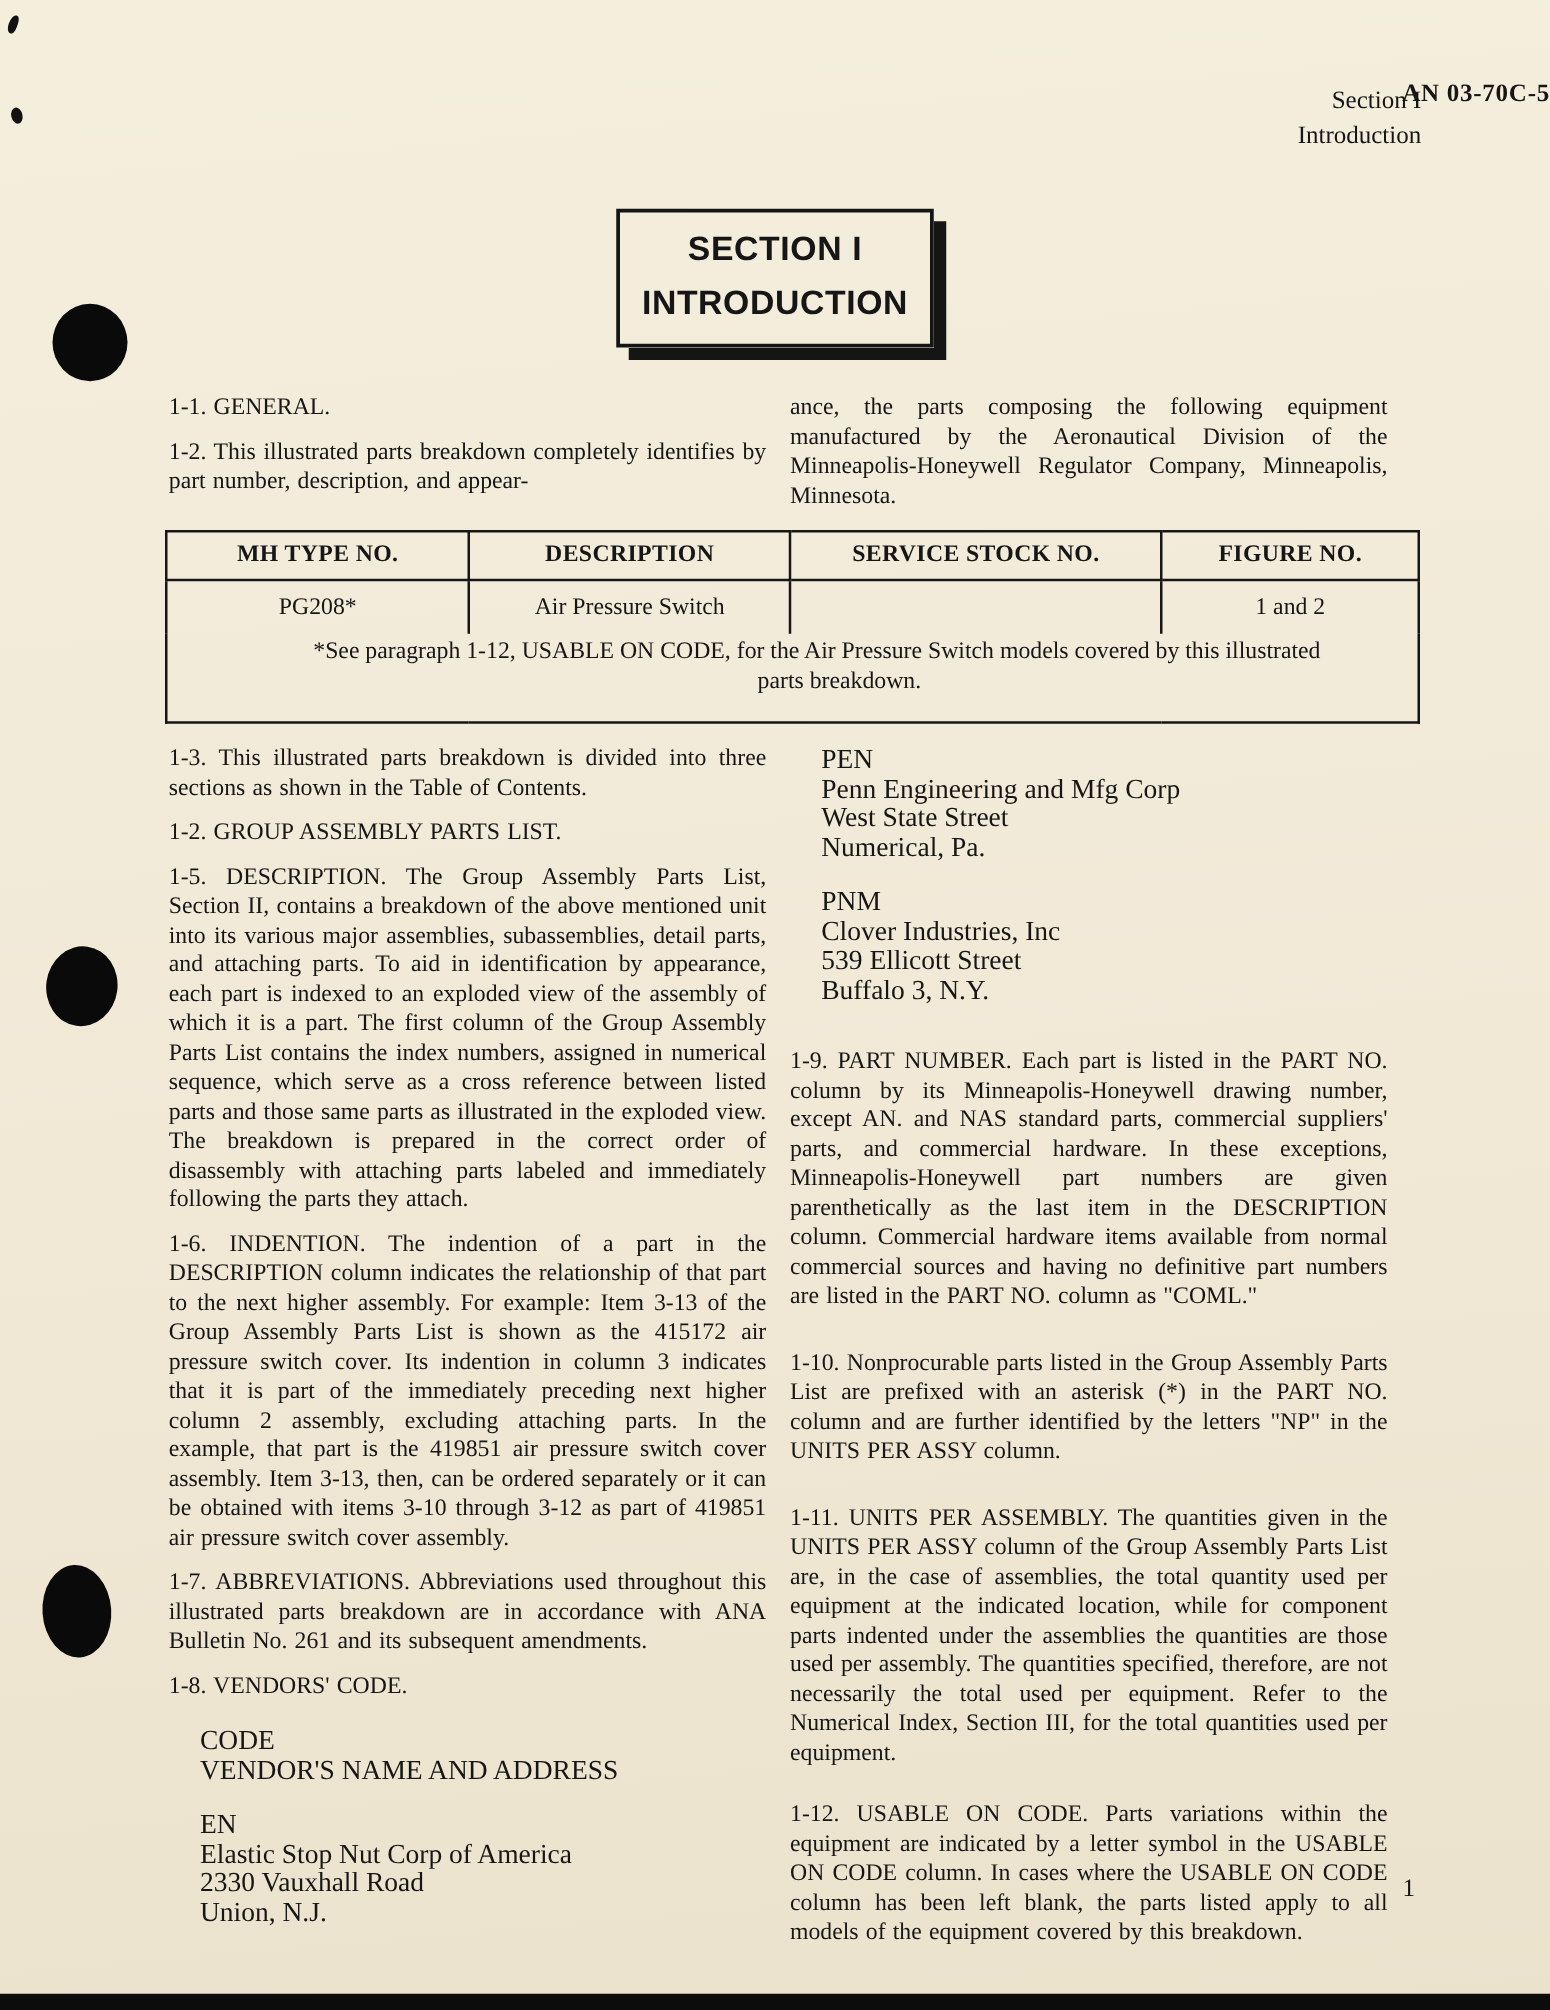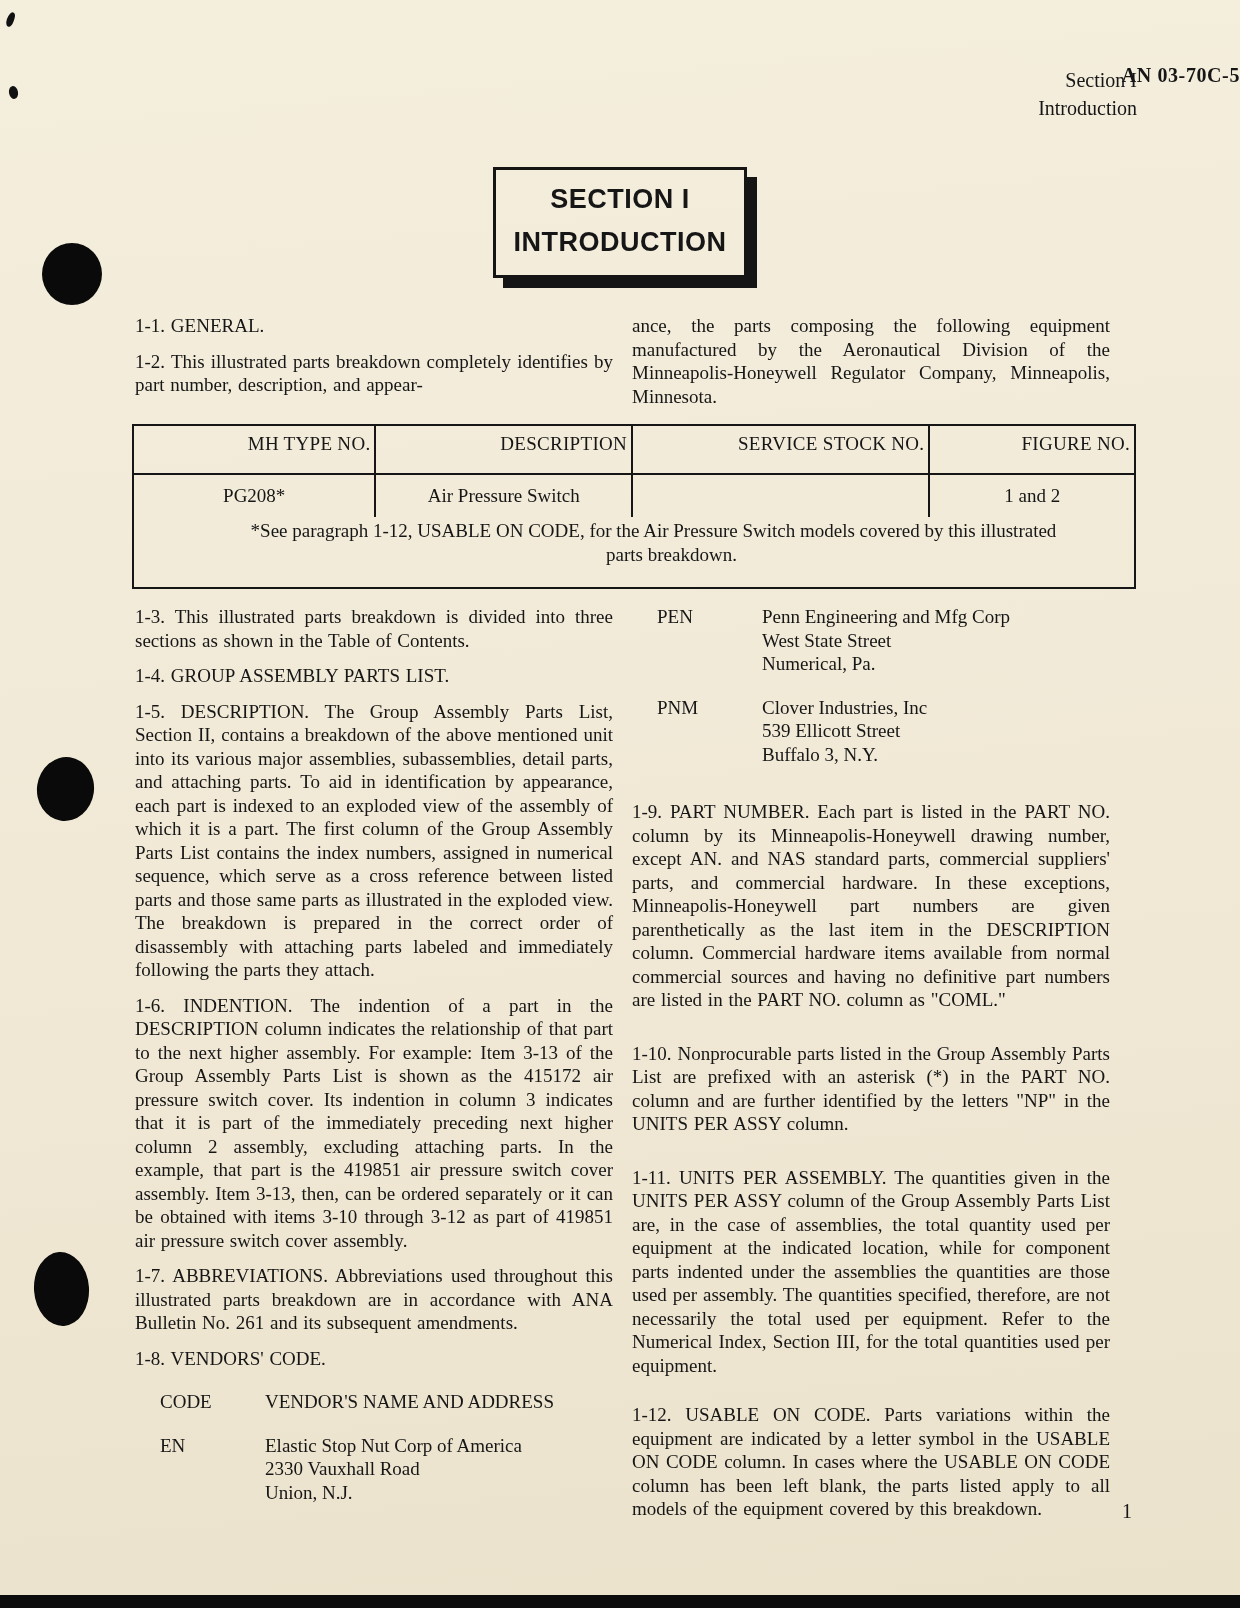--- a/index.html
+++ b/index.html
@@ -45,29 +45,29 @@
   .mt26 { margin-top:26px; }
   .mt30 { margin-top:30px; }
   .mt34 { margin-top:34px; }
 
   
   .parts-table {
     width:1004px; margin:16px 0 0 132px;
     border:2px solid #161616; border-collapse:collapse;
     font-size:19px;
   }
-  .parts-table th { border:2px solid #161616; font-weight:normal; padding:7px 4px 18px; text-align:right; letter-spacing:0.3px; }
+  .parts-table th { border:2px solid #161616; font-weight:bold; padding:7px 4px 8px; text-align:center; letter-spacing:0.3px; }
   .parts-table td.cell { border-left:2px solid #161616; border-right:2px solid #161616; padding:10px 4px 10px; text-align:center; }
   .parts-table td.footnote-cell {
     padding:2px 60px 20px 135px; text-indent:-36px;
     text-align:center; line-height:24px;
   }
 
   
-  .vendor-row { display:flex; padding-left:25px; font-size:19px; line-height:23.5px; }
+  .vendor-row { display:flex; padding-left:25px; font-size:22px; line-height:23.5px;flex-direction:column; }
   .vendor-code { width:105px; flex:none; }
   .vendor-lines { flex:1; }
 
   .page-number { position:absolute; top:1500px; right:108px; font-size:20px; }
 </style>
 </head>
 <body>
 
 <div class="page">
 
@@ -123,21 +123,21 @@
       <tr>
         <td class="footnote-cell" colspan="4">*See paragraph 1-12, USABLE ON CODE, for the Air Pressure Switch models covered by this illustrated parts breakdown.</td>
       </tr>
     </tbody>
   </table>
 
   <div class="columns main-block">
 
     <div class="col">
       <div class="para">1-3.  This illustrated parts breakdown is divided into three sections as shown in the Table of Contents.</div>
-      <div class="h-para mt12">1-4.  GROUP ASSEMBLY PARTS LIST.</div>
+      <div class="h-para mt12">1-2.  GROUP ASSEMBLY PARTS LIST.</div>
       <div class="para mt12">1-5.  DESCRIPTION.  The Group Assembly Parts List, Section II, contains a breakdown of the above mentioned unit into its various major assemblies, subassemblies, detail parts, and attaching parts. To aid in identification by appearance, each part is indexed to an exploded view of the assembly of which it is a part.  The first column of the Group Assembly Parts List contains the index numbers, assigned in numerical sequence, which serve as a cross reference between listed parts and those same parts as illustrated in the exploded view.  The breakdown is prepared in the correct order of disassembly with attaching parts labeled and immediately following the parts they attach.</div>
       <div class="para mt12">1-6.  INDENTION.  The indention of a part in the DESCRIPTION column indicates the relationship of that part to the next higher assembly.  For example: Item 3-13 of the Group Assembly Parts List is shown as the 415172 air pressure switch cover. Its indention in column 3 indicates that it is part of the immediately preceding next higher column 2 assembly, excluding attaching parts.  In the example, that part is the 419851 air pressure switch cover assembly.  Item 3-13, then, can be ordered separately or it can be obtained with items 3-10 through 3-12 as part of 419851 air pressure switch cover assembly.</div>
       <div class="para mt12">1-7.  ABBREVIATIONS.  Abbreviations used throughout this illustrated parts breakdown are in accordance with ANA Bulletin No. 261 and its subsequent amendments.</div>
       <div class="h-para mt12">1-8.  VENDORS' CODE.</div>
 
       <div class="vendor-row mt20">
         <div class="vendor-code">CODE</div>
         <div class="vendor-lines">VENDOR'S NAME AND ADDRESS</div>
       </div>
 

